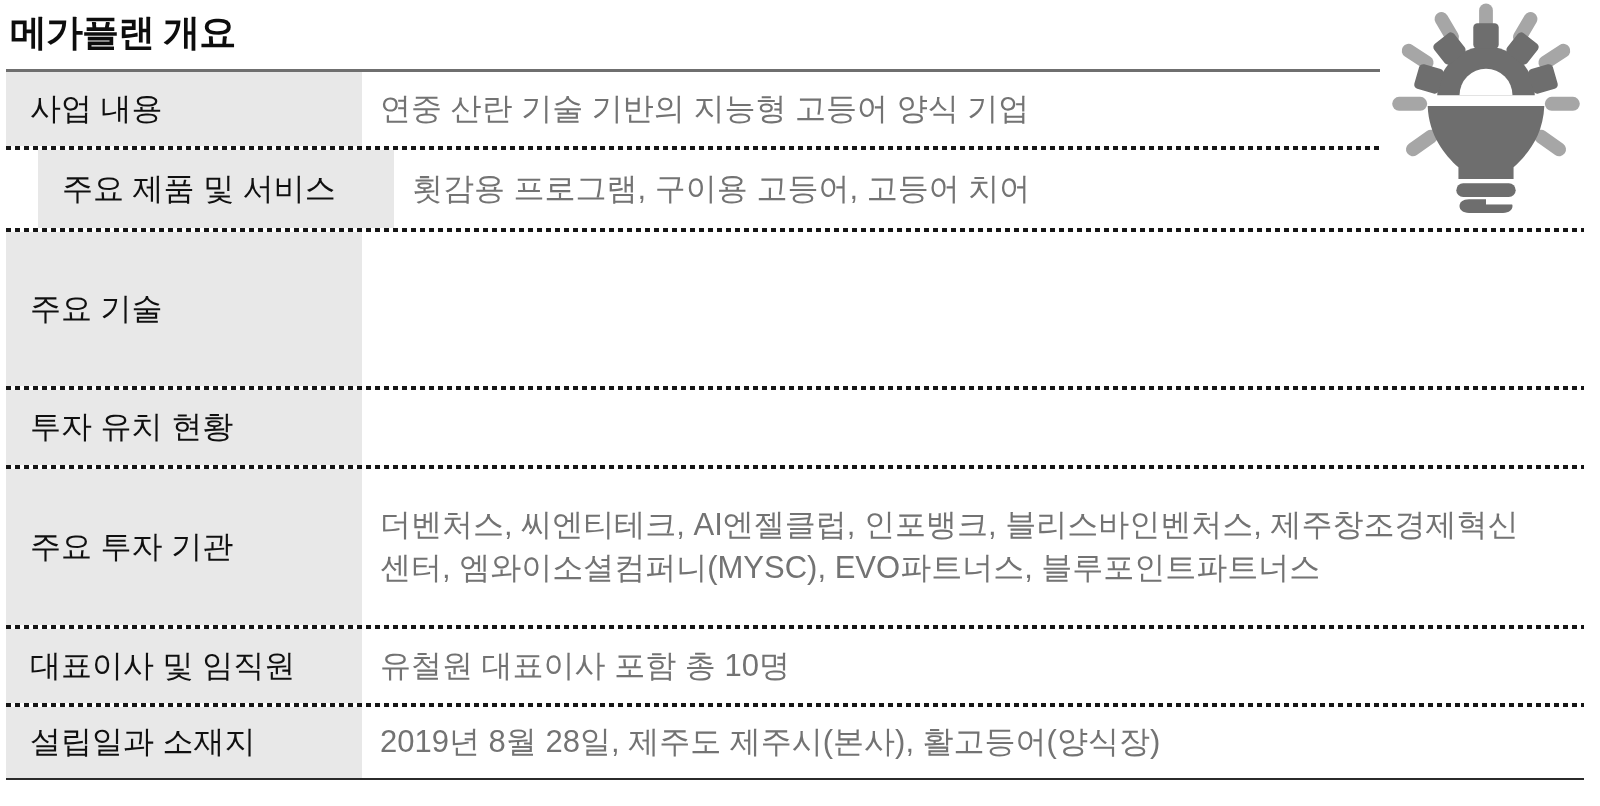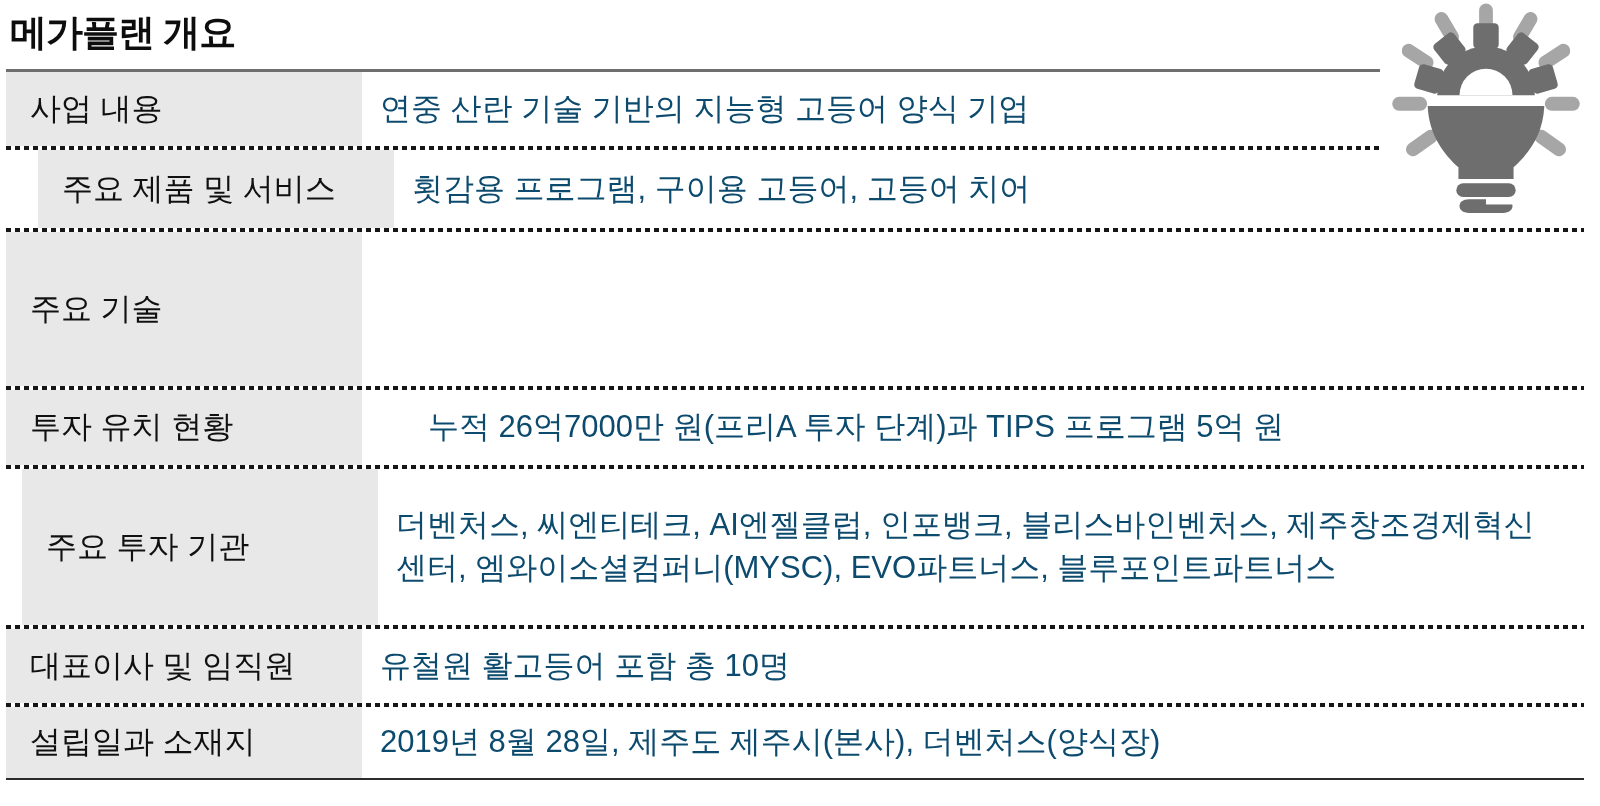--- a/index.html
+++ b/index.html
@@ -7,23 +7,23 @@
   .page{position:relative;width:1600px;height:806px;background:#fff;overflow:hidden;}
   .title{position:absolute;left:10px;top:8px;font-size:37px;font-weight:bold;letter-spacing:-1px;color:#0d0d0d;}
   .table{position:absolute;left:6px;top:69px;width:1578px;}
   .divider{height:4px;background:repeating-linear-gradient(90deg,#161616 0 5px,transparent 5px 9px);}
   .divider.short{width:1374px;}
   .rule-top{height:3px;background:#6f6f6f;width:1374px;}
   .rule-bottom{height:2px;background:#2b2b2b;width:1578px;}
   .row{display:flex;align-items:stretch;}
   .cell{display:flex;align-items:center;font-size:31px;line-height:1.38;}
   .label{width:356px;flex:0 0 356px;background:#e8e8e8;padding-left:24px;box-sizing:border-box;color:#101010;}
-  .value{flex:1;padding-left:18px;padding-right:20px;box-sizing:border-box;white-space:pre-line;word-break:break-all;max-width:1190px;color:#0c4a6e;}
+  .value{flex:1;padding-left:18px;padding-right:20px;box-sizing:border-box;white-space:pre-line;word-break:break-all;max-width:1190px;color:#737373;}
   .r1{height:74px;} .r2{height:78px;padding-left:32px;} .r3{height:154px;} .r4{height:75px;gap:48px;}
-  .r5{height:156px;justify-content:center;} .r6{height:74px;text-align:center;} .r7{height:71px;}
+  .r5{height:156px;} .r6{height:74px;text-align:center;} .r7{height:71px;}
   .bulb-icon{position:absolute;top:2px;right:8px;width:212px;height:212px;}
 </style>
 </head>
 <body>
 
 <div class="page">
 
   <div class="title">메가플랜 개요</div>
 
   <div class="table">
@@ -41,39 +41,38 @@
     </div>
     <div class="divider"></div>
 
     <div class="row r3">
       <div class="cell label">주요 기술</div>
     </div>
     <div class="divider"></div>
 
     <div class="row r4">
       <div class="cell label">투자 유치 현황</div>
-      <div class="cell value">누적 26억7000만 원(프리A 투자 단계)과 TIPS 프로그램 5억 원</div>
     </div>
     <div class="divider"></div>
 
     <div class="row r5">
       <div class="cell label">주요 투자 기관</div>
       <div class="cell value">더벤처스, 씨엔티테크, AI엔젤클럽, 인포뱅크, 블리스바인벤처스, 제주창조경제혁신센터, 엠와이소셜컴퍼니(MYSC), EVO파트너스, 블루포인트파트너스</div>
     </div>
     <div class="divider"></div>
 
     <div class="row r6">
       <div class="cell label">대표이사 및 임직원</div>
-      <div class="cell value">유철원 활고등어 포함 총 10명</div>
+      <div class="cell value">유철원 대표이사 포함 총 10명</div>
     </div>
     <div class="divider"></div>
 
     <div class="row r7">
       <div class="cell label">설립일과 소재지</div>
-      <div class="cell value">2019년 8월 28일, 제주도 제주시(본사), 더벤처스(양식장)</div>
+      <div class="cell value">2019년 8월 28일, 제주도 제주시(본사), 활고등어(양식장)</div>
     </div>
     <div class="rule-bottom"></div>
   </div>
 
   <div class="bulb-icon">
     <svg viewBox="0 0 200 200" width="212" height="212" xmlns="http://www.w3.org/2000/svg">
       <defs>
         <clipPath id="topHalf">
             <rect x="0" y="0" width="200" height="88"></rect>
           </clipPath>

